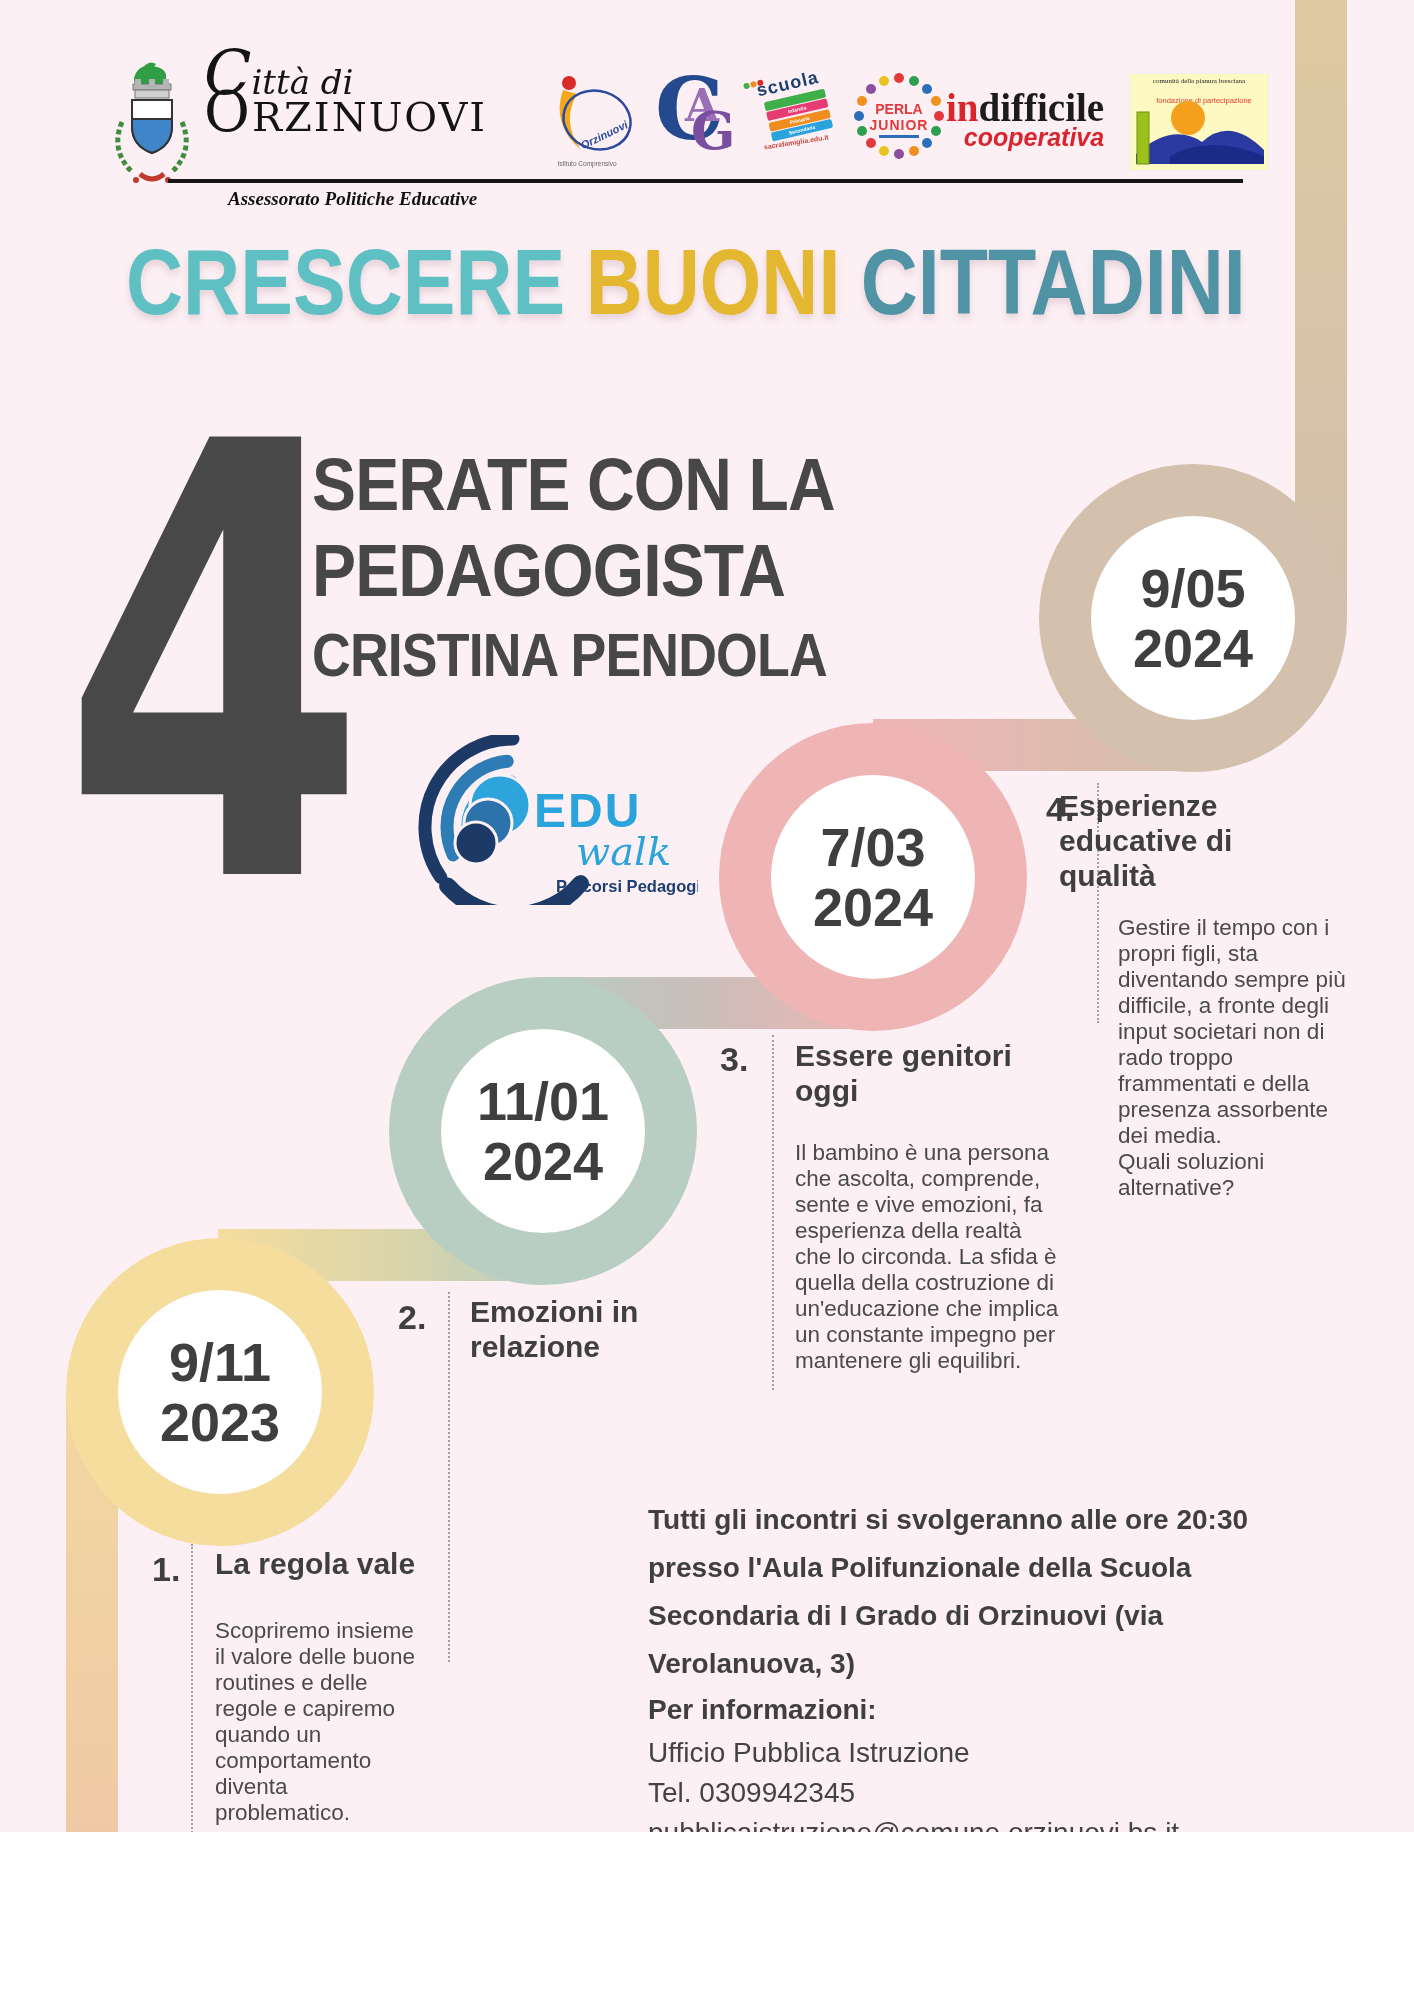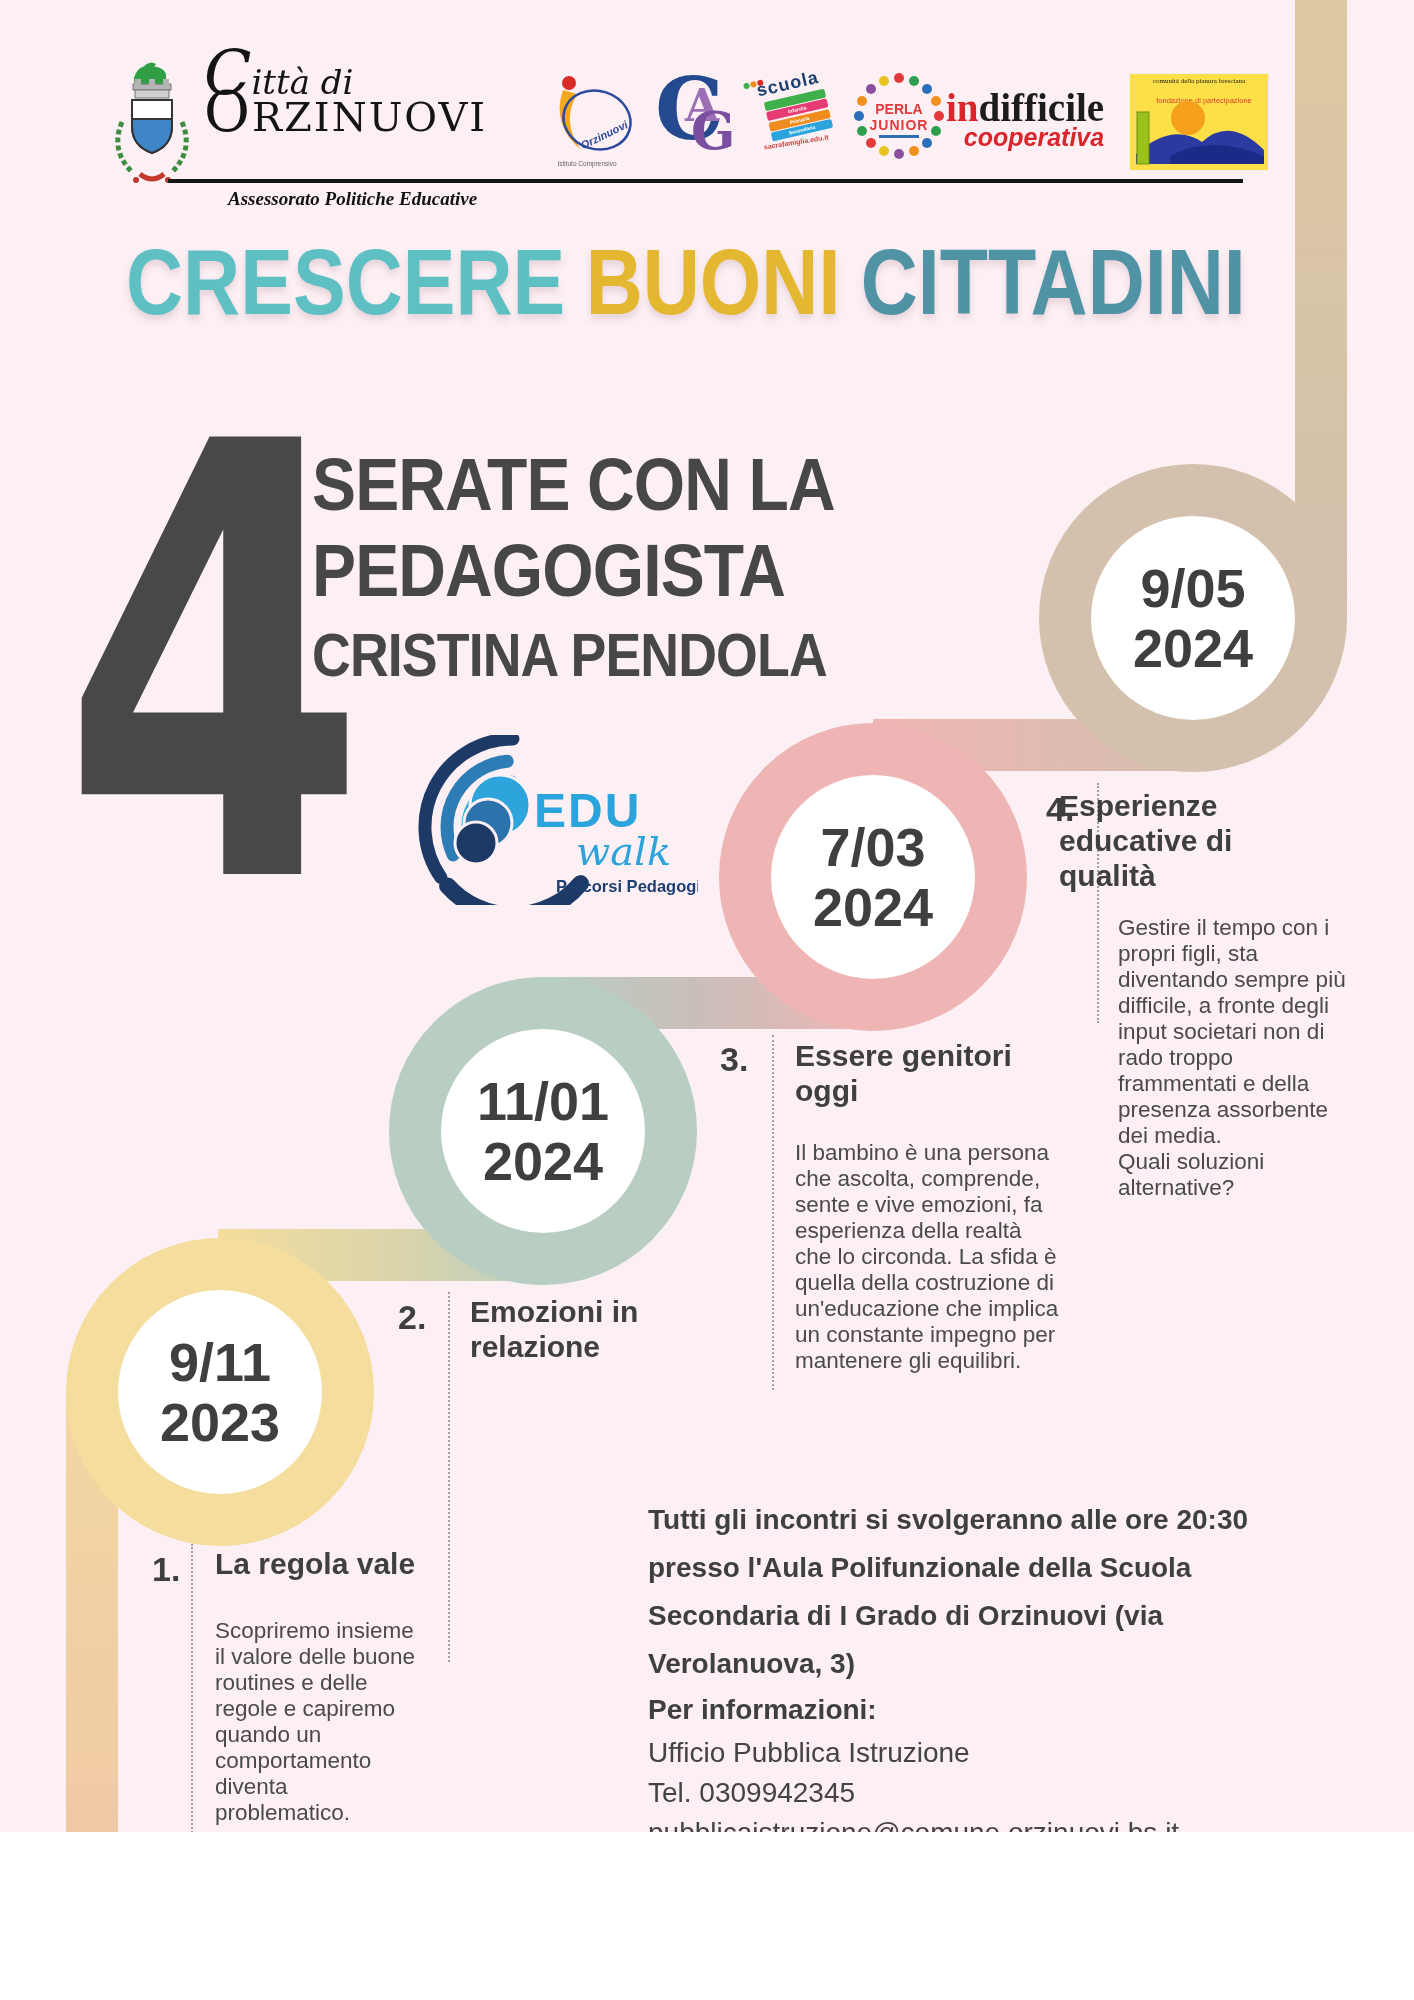--- a/index.html
+++ b/index.html
@@ -27,21 +27,21 @@
   .scuola-dots i{display:inline-block;width:6px;height:6px;border-radius:50%;margin-right:1px;}
   .sbar{width:62px;height:9px;border-radius:2px;margin:1.5px 0 0 14px;color:#fff;font-size:5px;font-weight:bold;text-align:center;line-height:9px;overflow:hidden;}
   .scuola-cap{font-size:7px;color:#c8473f;font-weight:bold;margin:3px 0 0 4px;transform:rotate(4deg);}
   
   .csa{position:absolute;left:655px;top:64px;width:92px;height:104px;}
   .csa span{position:absolute;font-family:"DejaVu Serif",serif;font-weight:bold;}
   .csa-c{left:0;top:-6px;font-size:86px;color:#24498f;}
   .csa-a{left:30px;top:16px;font-size:44px;color:#9b6fb5;}
   .csa-g{left:36px;top:36px;font-size:52px;color:#7b4fa0;}
   
-  .fond{position:absolute;left:1130px;top:74px;width:138px;height:96px;background:#fde047;box-shadow:0 0 0 1px #eee;}
+  .fond{position:absolute;left:1130px;top:74px;width:138px;height:96px;background:#fef9c3;box-shadow:0 0 0 1px #eee;}
   .fond-t1{position:absolute;left:0;top:3px;width:100%;text-align:center;font-size:7px;color:#1a1a1a;font-family:"Liberation Serif",serif;}
   .fond-t2{position:absolute;left:10px;top:22px;width:128px;text-align:center;font-size:7.5px;color:#e03a2f;}
 
   
   .big-title{position:absolute;left:126px;top:236px;font-size:93px;font-weight:800;letter-spacing:0;white-space:nowrap;transform:scaleX(0.85);transform-origin:left top;line-height:1;text-shadow:0 5px 8px rgba(185,145,160,0.30);}
   .big-title span{margin-right:24px;}
   .w-teal{color:#5fc0c3;}
   .w-gold{color:#e3b72f;}
   .w-steel{color:#4f93a5;margin-right:0 !important;}
 

